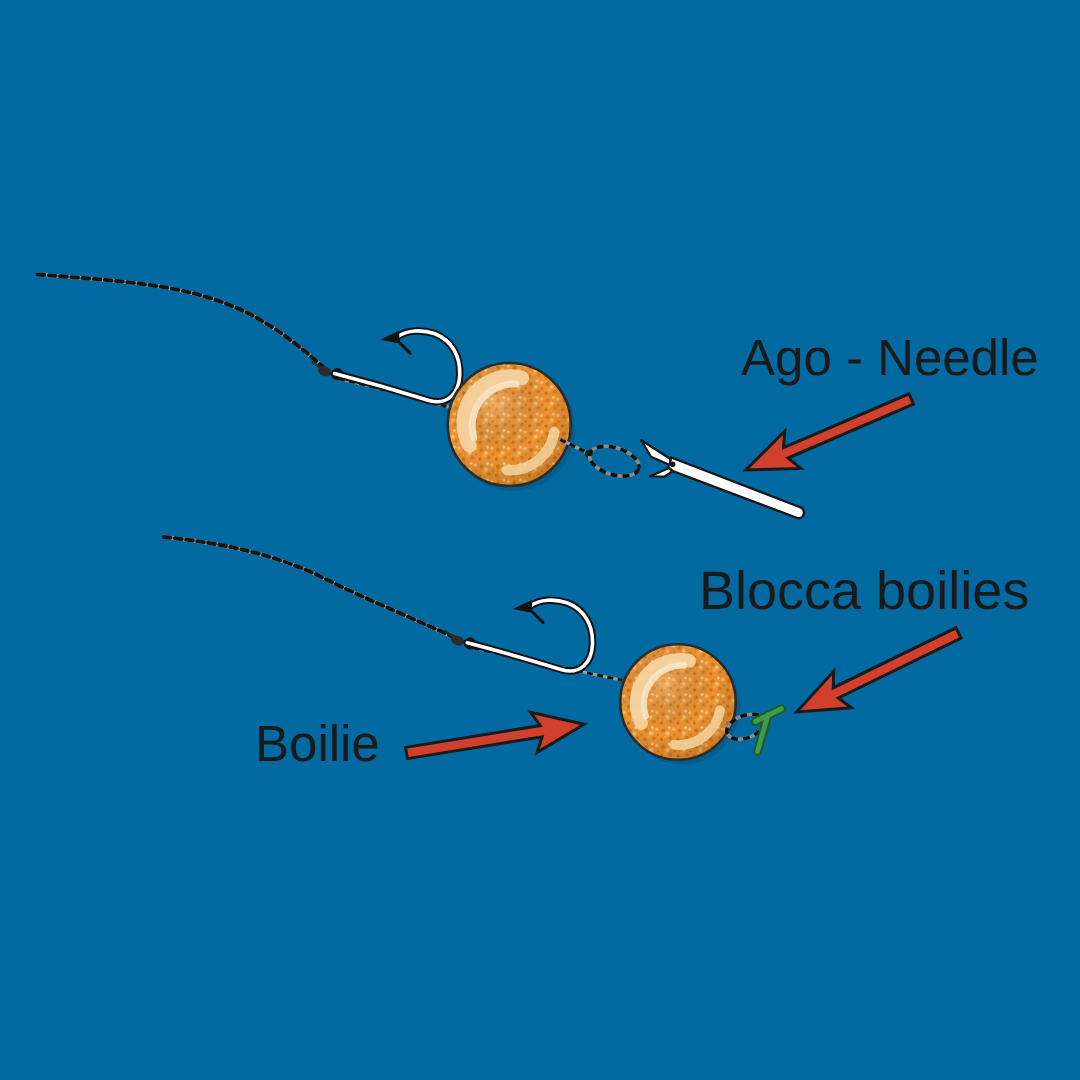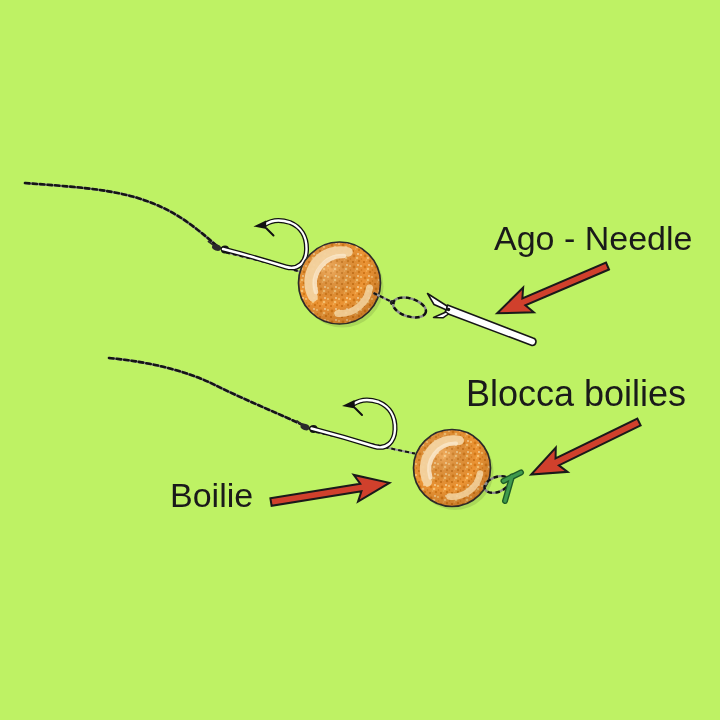--- a/index.html
+++ b/index.html
@@ -2,21 +2,21 @@
 <html><head>
 <meta charset="utf-8">
 <style>
   html,body{margin:0;padding:0;}
   body{
     width:720px;height:720px;
     background:#ffffff;
     font-family:"Liberation Sans", sans-serif;
   }
   .stage{
-    position:relative;width:720px;height:720px;background:#bef264;overflow:hidden;
+    position:relative;width:720px;height:720px;background:#0369a1;overflow:hidden;
   }
   svg{display:block;}
   text.label{
     fill:#1a1a1a;
     font-family:"Liberation Sans", sans-serif;
     font-weight:normal;
   }
 </style>
 </head>
 <body>

